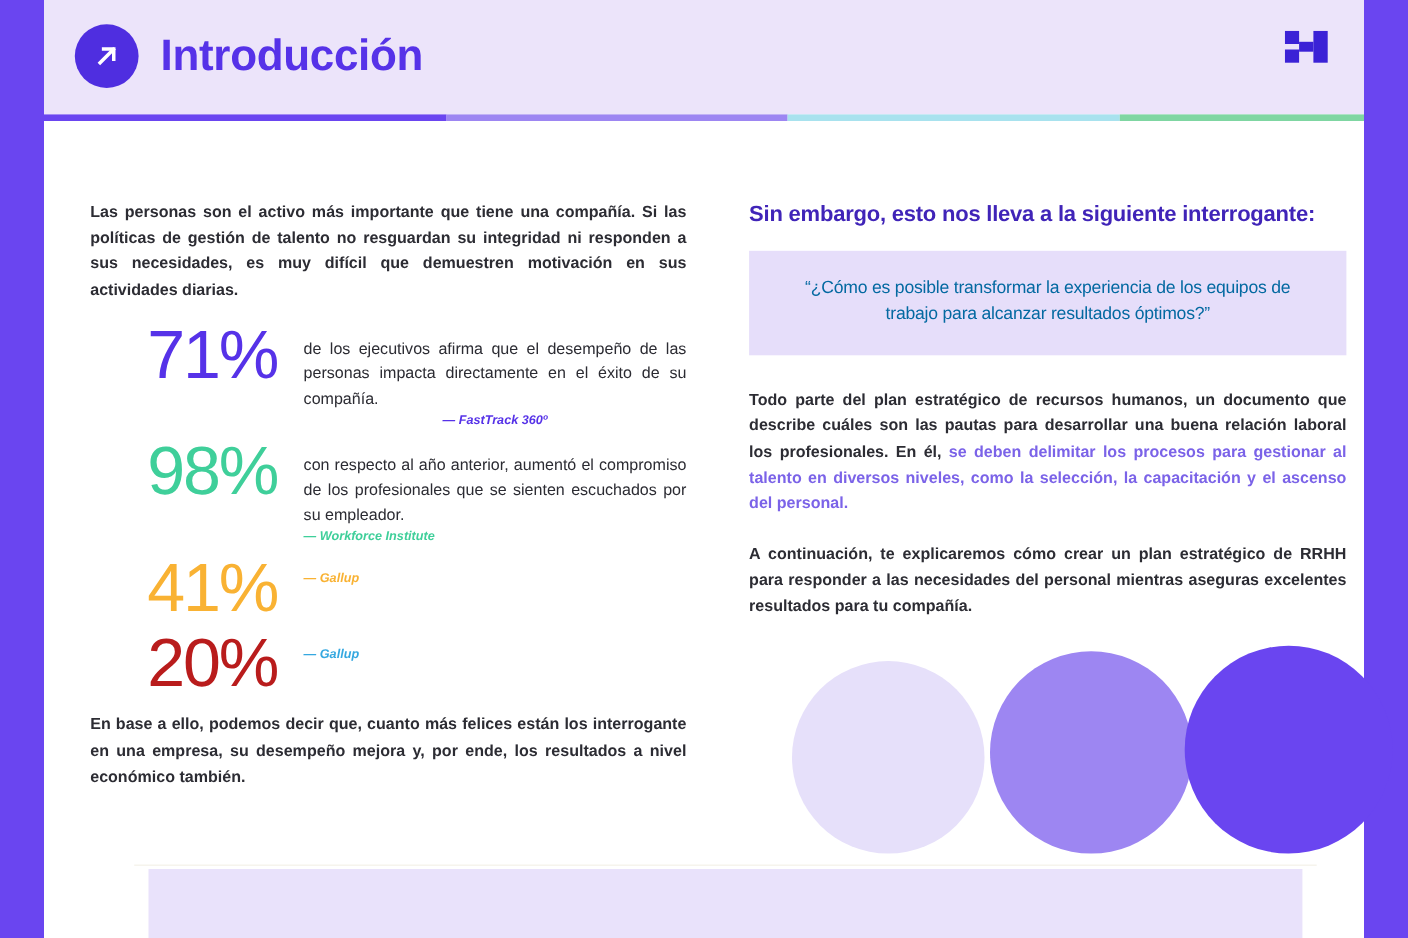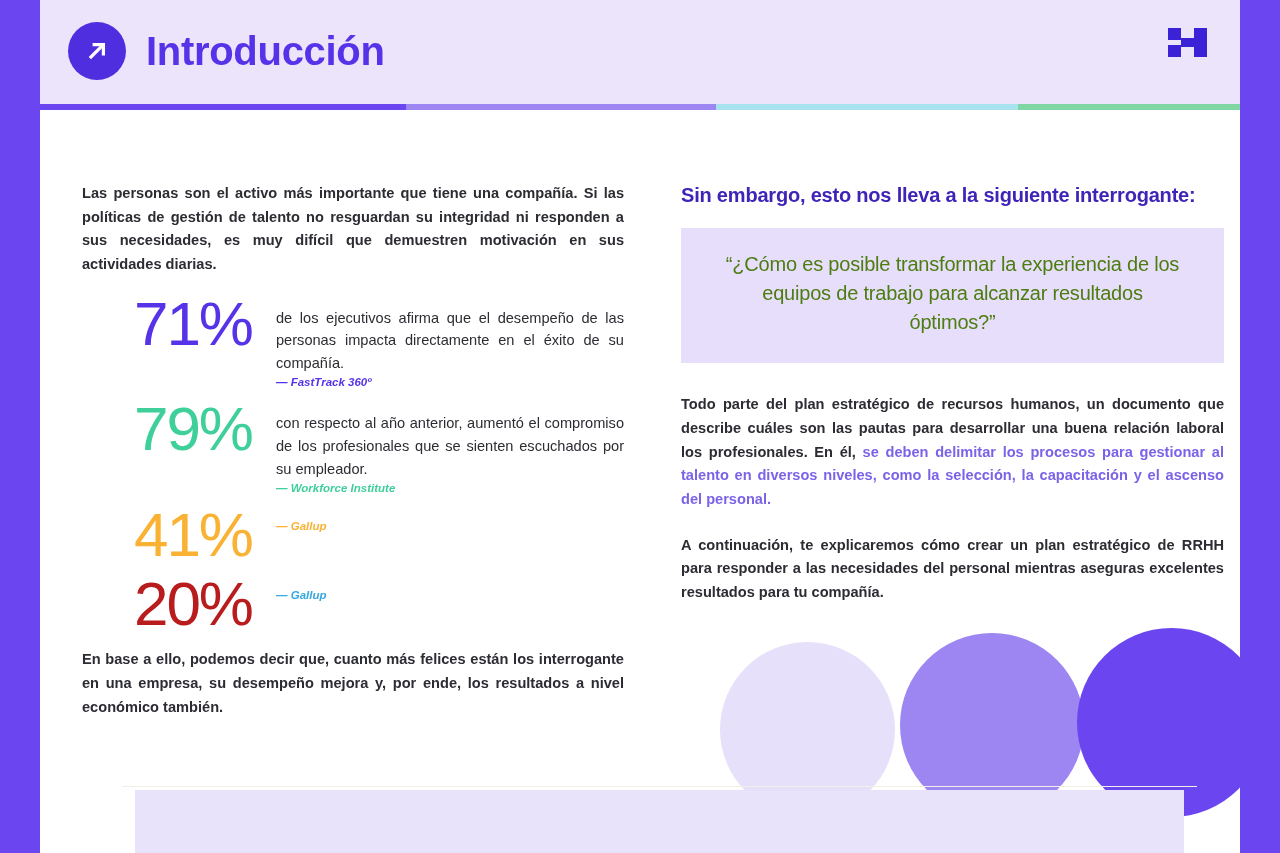--- a/index.html
+++ b/index.html
@@ -104,21 +104,21 @@
     line-height:1.32; letter-spacing:-0.2px;
     margin-bottom:20px;
   }
   .quote-box {
     background:#e6defa;
     padding:22px 36px 26px;
     text-align:center;
     margin-bottom:30px;
   }
   .quote-text {
-    font-size:20px; color:#4d7c0f; font-weight:400;
+    font-size:16px; color:#0369a1; font-weight:400;
     line-height:1.45; letter-spacing:-0.2px;
   }
   .rc-para { margin-bottom:22px; }
   .hl { color:#7b63e8; }
   
   .circles {
     position:relative; height:190px; margin-top:22px;
   }
   .circ { position:absolute; border-radius:50%; bottom:0; }
   .c1 { width:175px; height:175px; left:39px;  background:#e6e0fa; }
@@ -171,25 +171,25 @@
     <div class="content">
 
       <div class="col-left">
         <p class="body-text intro-para">Las personas son el activo más importante que tiene una compañía. Si las políticas de gestión de talento no resguardan su integridad ni responden a sus necesidades, es muy difícil que demuestren motivación en sus actividades diarias.</p>
 
         <div class="stats" id="stats-list">
             <div class="stat">
               <div class="stat-num" style="color: rgb(86, 50, 232);">71%</div>
               <div class="stat-body">
                 <div class="stat-desc">de los ejecutivos afirma que el desempeño de las personas impacta directamente en el éxito de su compañía.</div>
-                <div class="stat-source" style="color: rgb(86, 50, 232);">— FastTrack 360º</div>
-              </div>
-            </div>
-            <div class="stat">
-              <div class="stat-num" style="color: rgb(63, 207, 154);">79%</div>
+                <div class="stat-source" style="color: rgb(86, 50, 232); text-align: center;">— FastTrack 360º</div>
+              </div>
+            </div>
+            <div class="stat">
+              <div class="stat-num" style="color: rgb(63, 207, 154);">98%</div>
               <div class="stat-body">
                 <div class="stat-desc">con respecto al año anterior, aumentó el compromiso de los profesionales que se sienten escuchados por su empleador.</div>
                 <div class="stat-source" style="color: rgb(63, 207, 154);">— Workforce Institute</div>
               </div>
             </div>
             <div class="stat">
               <div class="stat-num" style="color: rgb(249, 178, 51);">41%</div>
               <div class="stat-body">
                 <div class="stat-source" style="color: rgb(249, 178, 51);">— Gallup</div>
               </div>

